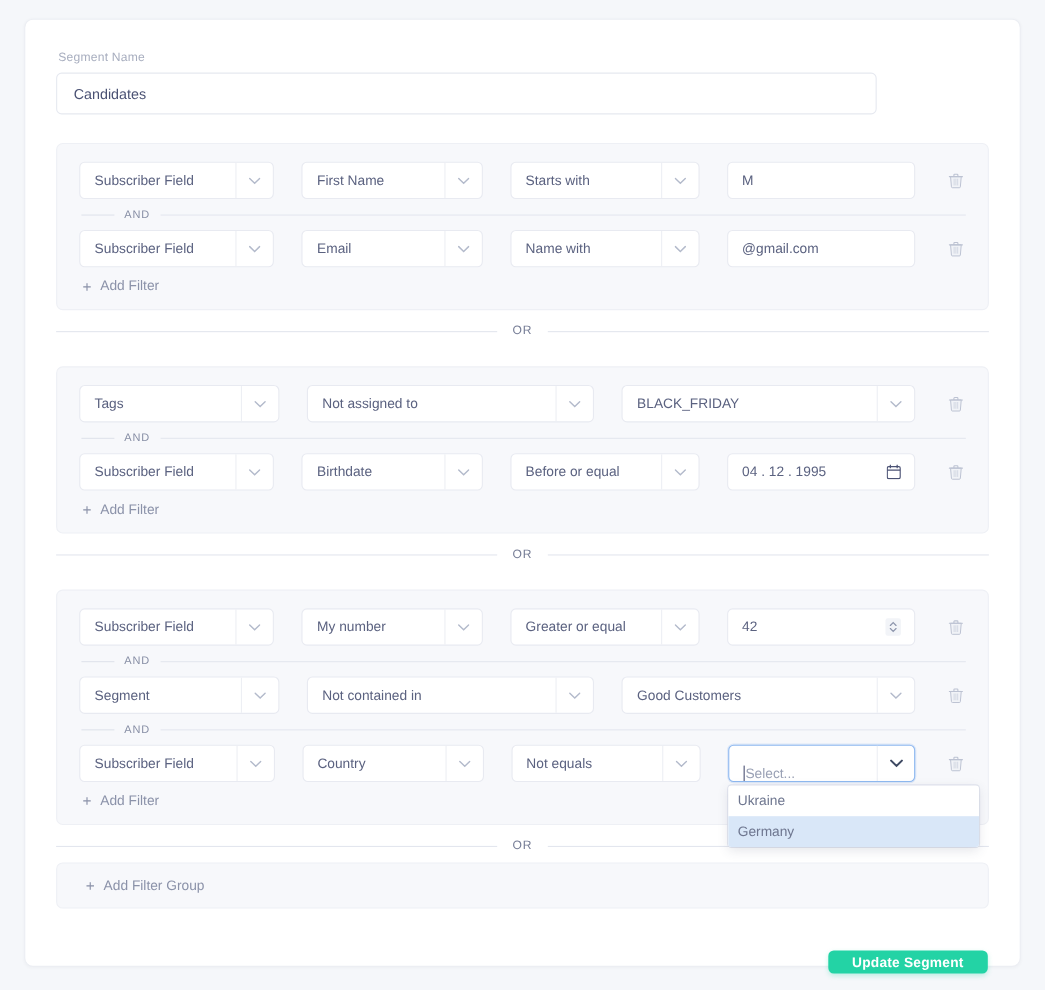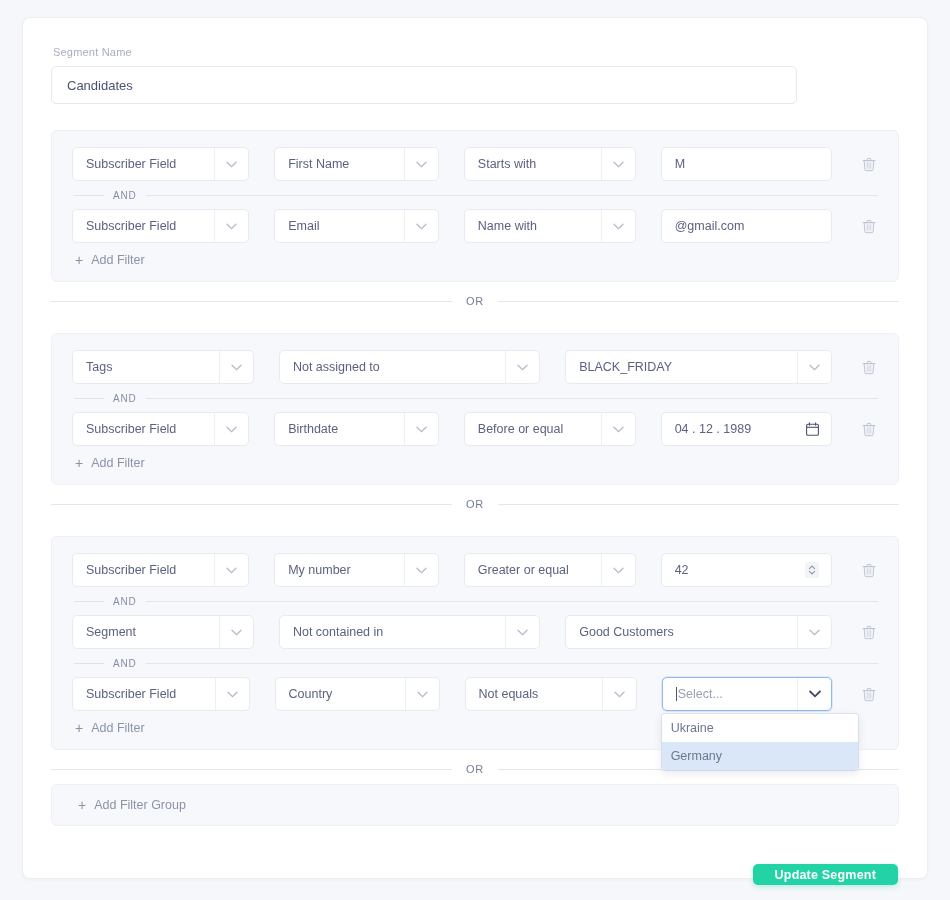--- a/index.html
+++ b/index.html
@@ -84,21 +84,21 @@
     align-items: center;
     justify-content: center;
     border-left: 1px solid #edeff4;
   }
   .sel svg { display: block; }
 
   .sel.focused {
     border: 1px solid #8fb9f0;
     box-shadow: 0 0 0 1px rgba(143,185,240,0.25);
   }
-  .sel.placeholder { color: #9aa1b5; }
+  .sel.placeholder { color: #9aa1b5; align-items: flex-end; }
 
   
   .val {
     height: 34px;
     background: #ffffff;
     border: 1px solid #e8eaf1;
     border-radius: 5px;
     font-family: "Liberation Sans", sans-serif;
     font-size: 12.5px;
     color: #5b6280;
@@ -217,21 +217,21 @@
     letter-spacing: 0.2px;
     cursor: pointer;
     box-shadow: 0 2px 5px rgba(35,211,165,0.28);
   }
 
   
   .dropdown-menu {
     position: absolute;
     left: -1px;
     top: 36px;
-    width: 196px;
+    width: 228px;
     background: #ffffff;
     border-radius: 3px;
     box-shadow: 0 3px 10px rgba(60,70,100,0.13), 0 0 0 1px rgba(225,228,238,0.9);
     z-index: 40;
     overflow: hidden;
   }
   .dropdown-menu .opt {
     height: 28px;
     display: flex;
     align-items: center;
@@ -431,21 +431,21 @@
       </div>
       <div class="sel c3">
         <span>Before or equal</span>
         <span class="caret-wrap">
           <svg width="11" height="7" viewBox="0 0 11 7">
               <path d="M1 1.2L5.5 5.6 10 1.2" fill="none" stroke="#b3bacb" stroke-width="1.3" stroke-linecap="round"></path>
             </svg>
         </span>
       </div>
       <div class="val c4">
-        <span>04 . 12 . 1989</span>
+        <span>04 . 12 . 1995</span>
         <span class="adorn">
           <svg width="13" height="14" viewBox="0 0 13 14">
             <rect x="0.6" y="2.2" width="11.8" height="11" rx="1.3" fill="none" stroke="#4a5173" stroke-width="1.1"></rect>
             <path d="M0.6 5.3h11.8" stroke="#4a5173" stroke-width="1.1"></path>
             <path d="M3.4 0.8v2.4M9.6 0.8v2.4" stroke="#4a5173" stroke-width="1.1" stroke-linecap="round"></path>
           </svg>
         </span>
       </div>
       <svg class="trash" viewBox="0 0 20 20">
         <path d="M4.6 6.2h10.8l-.9 10.3a1 1 0 0 1-1 .9H6.5a1 1 0 0 1-1-.9L4.6 6.2z" fill="#f1f3f7" stroke="#bcc2d2" stroke-width="1"></path>

